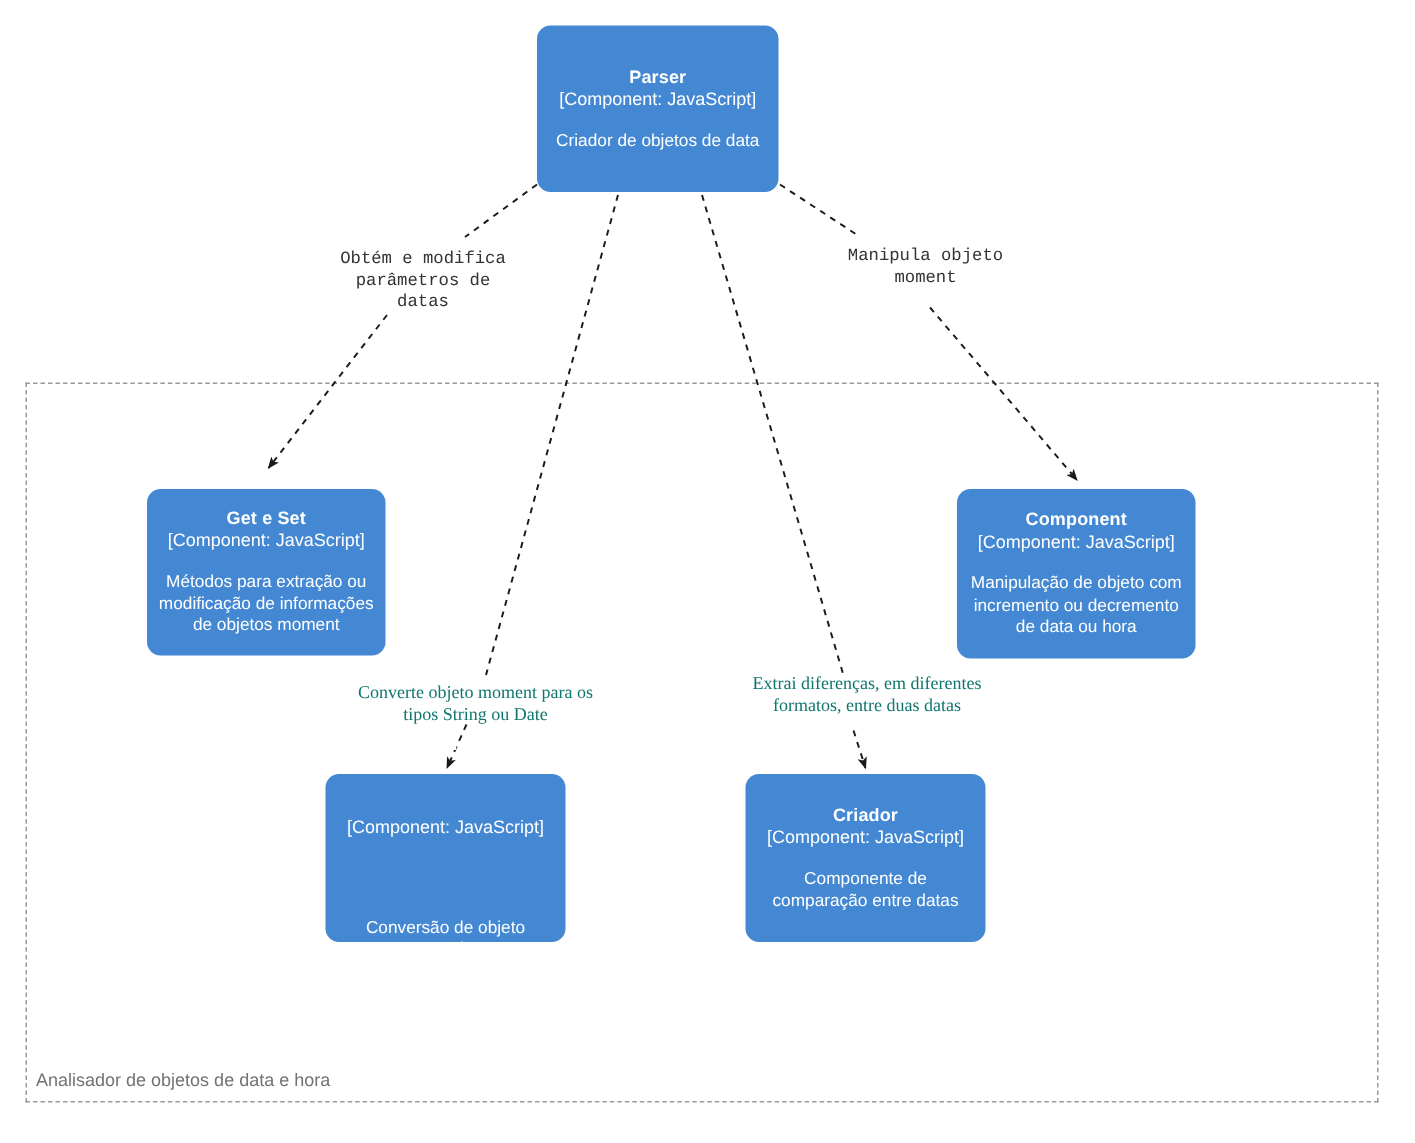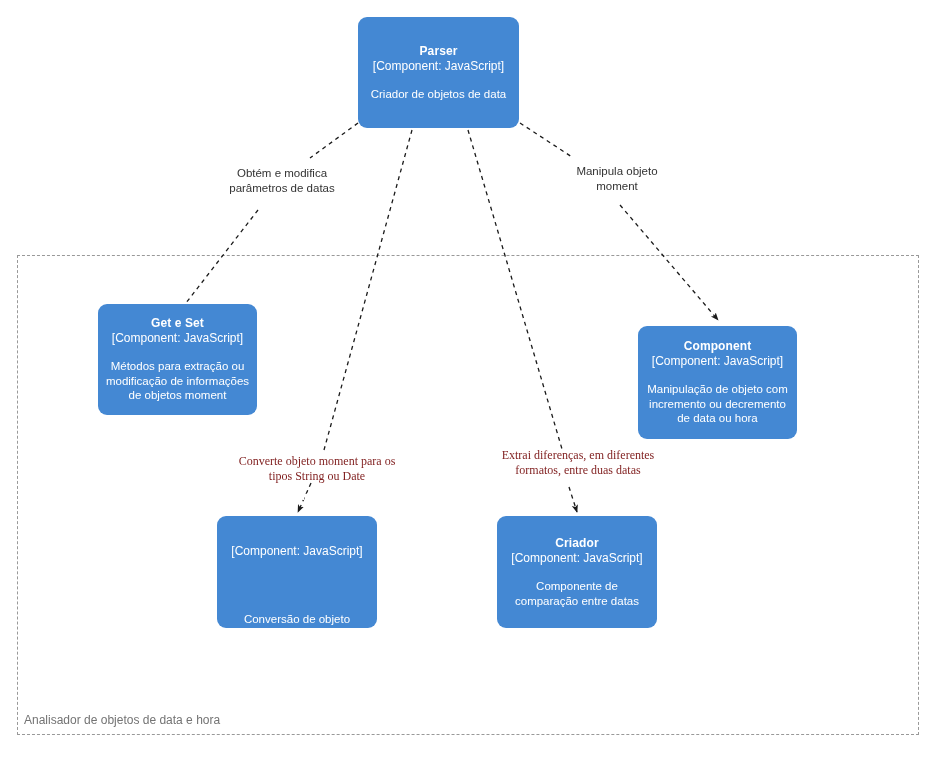--- a/index.html
+++ b/index.html
@@ -69,27 +69,27 @@
     font-weight: normal;
     line-height: 14.5px;
     margin-top: 13px;
   }
   .edge-label {
     position: absolute;
     font-size: 11.5px;
     line-height: 14.5px;
     color: #333333;
     text-align: center;
-    font-family: Liberation Sans, sans-serif;
+    font-family: Liberation Mono, monospace;
   }
   .edge-label.serif {
     font-family: "Liberation Serif", serif;
     font-size: 12px;
     line-height: 15px;
-    color: #7f1d1d;
+    color: #0f766e;
   }
 </style>
 </head>
 <body>
 
 <div id="canvas">
 
   <div class="boundary" style="left:17px; top:255px; width:902px; height:480px;"></div>
 
   <div class="boundary-label" style="left:24px; top:713px;">Analisador de objetos de data e hora</div>
@@ -129,21 +129,21 @@
   <div class="edge-label serif" style="left:237px; top:454px; width:160px;">Converte objeto moment para os tipos String ou Date</div>
 
   <div class="edge-label serif" style="left:497px; top:448px; width:162px;">Extrai diferenças, em diferentes formatos, entre duas datas</div>
 
   <div class="node" style="left:358px; top:17px; width:161px; height:111px;">
     <div class="n-title">Parser</div>
     <div class="n-tech">[Component: JavaScript]</div>
     <div class="n-desc">Criador de objetos de data</div>
   </div>
 
-  <div class="node" style="left:98px; top:304px; width:159px; height:111px;">
+  <div class="node" style="left:98px; top:326px; width:159px; height:111px;">
     <div class="n-title">Get e Set</div>
     <div class="n-tech">[Component: JavaScript]</div>
     <div class="n-desc">Métodos para extração ou modificação de informações de objetos moment</div>
   </div>
 
   <div class="node" style="left:638px; top:326px; width:159px; height:113px;">
     <div class="n-title">Component</div>
     <div class="n-tech">[Component: JavaScript]</div>
     <div class="n-desc">Manipulação de objeto com incremento ou decremento de data ou hora</div>
   </div>

